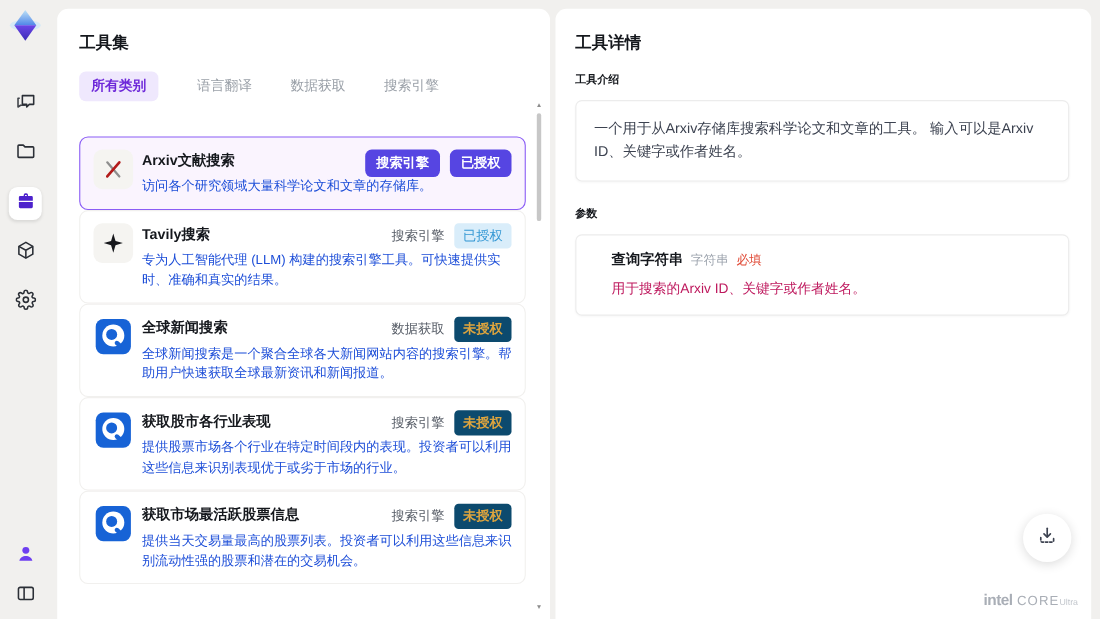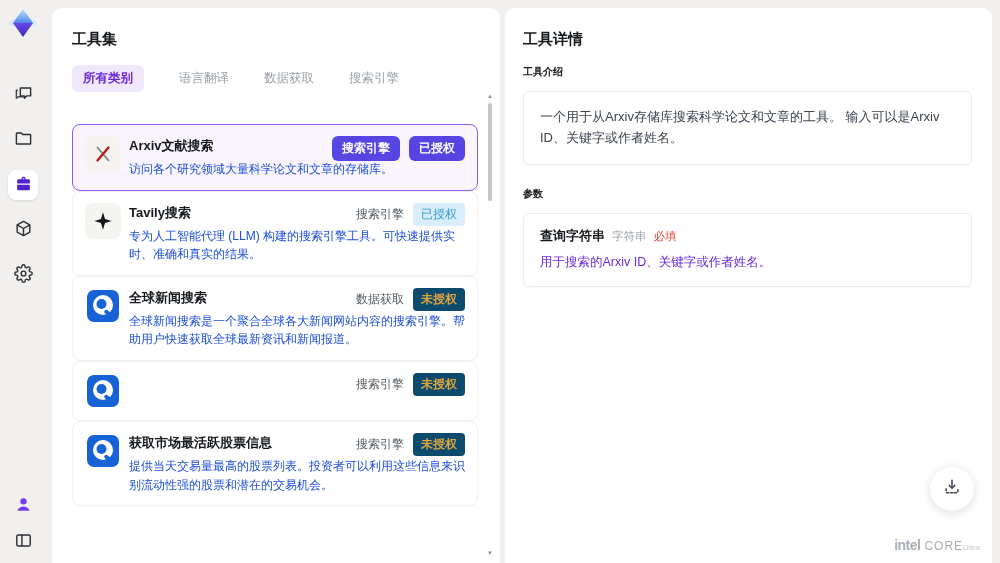--- a/index.html
+++ b/index.html
@@ -51,26 +51,26 @@
   
   .scrollbar { position:absolute; right:5px; top:84px; bottom:6px; width:10px; }
   .sb-arrow { position:absolute; left:0; width:10px; text-align:center; font-size:6px; color:#8d8d8d; line-height:8px; cursor:pointer; }
   .sb-arrow.up { top:0; } .sb-arrow.down { bottom:0; }
   .sb-thumb { position:absolute; left:3px; top:11px; width:4px; height:98px; border-radius:2px; background:#c7c7c7; cursor:pointer; }
 
   
   .panel-right h2 { font-size:10px; font-weight:bold; color:#15181d; margin:6px 0 12px 0; }
   .box { border:1px solid #ececec; border-radius:6px; background:#fff; box-shadow:0 1px 2px rgba(0,0,0,.03); }
   .box.intro { padding:15px 16px; font-size:13px; color:#3c4250; line-height:1.6; margin-bottom:22px; }
-  .box.param { padding:13px 16px 15px 16px; margin-bottom:10px; }
+  .box.param { padding:13px 16px 15px 32px; margin-bottom:10px; }
   .param-head { display:flex; align-items:baseline; gap:7px; margin-bottom:9px; }
   .p-name { font-size:13px; font-weight:bold; color:#15181d; }
   .p-type { font-size:11.5px; color:#9ca3ad; }
   .p-req { font-size:11.5px; color:#e04a36; }
-  .p-desc { font-size:12.5px; color:#6d28d9; }
+  .p-desc { font-size:12.5px; color:#be185d; }
 
   
   .fab { position:absolute; right:18px; bottom:52px; width:44px; height:44px; border-radius:50%; background:#fff; box-shadow:0 2px 10px rgba(0,0,0,.14); display:flex; align-items:center; justify-content:center; color:#3c4250; cursor:pointer; }
   .fab svg { width:20px; height:20px; }
   .brand { position:absolute; right:12px; bottom:10px; display:flex; flex-direction:row; align-items:flex-end; color:#a9aeb6; line-height:1.1; }
   .brand-row { display:flex; align-items:baseline; gap:4px; }
   .brand-intel { font-size:14px; font-weight:bold; letter-spacing:-.5px; }
   .brand-core { font-size:12px; letter-spacing:1px; text-transform:uppercase; }
   .brand-sub { font-size:8px; color:#c3c7cd; margin-top:2px; }
 </style>
@@ -205,20 +205,24 @@
   </div>
           <div class="card">
     <div class="card-icon blue">
               <svg viewBox="0 0 34 34">
                 <rect x="1" y="1" width="32" height="32" rx="7" fill="#1763d6"></rect>
                 <circle cx="17" cy="16" r="10" fill="#ffffff"></circle>
                 <circle cx="15.5" cy="15" r="5" fill="#1763d6"></circle>
                 <rect x="20" y="20" width="7" height="4" rx="2" transform="rotate(40 20 20)" fill="#1763d6"></rect>
               </svg>
             </div>
+    <div class="card-body">
+      <div class="card-title">获取股市各行业表现</div>
+      <div class="card-desc">提供股票市场各个行业在特定时间段内的表现。投资者可以利用这些信息来识别表现优于或劣于市场的行业。</div>
+    </div>
     <div class="card-badges">
       <span class="b-cat-plain">搜索引擎</span>
       <span class="b-auth amber">未授权</span>
     </div>
   </div>
           <div class="card">
     <div class="card-icon blue">
               <svg viewBox="0 0 34 34">
                 <rect x="1" y="1" width="32" height="32" rx="7" fill="#1763d6"></rect>
                 <circle cx="17" cy="16" r="10" fill="#ffffff"></circle>

